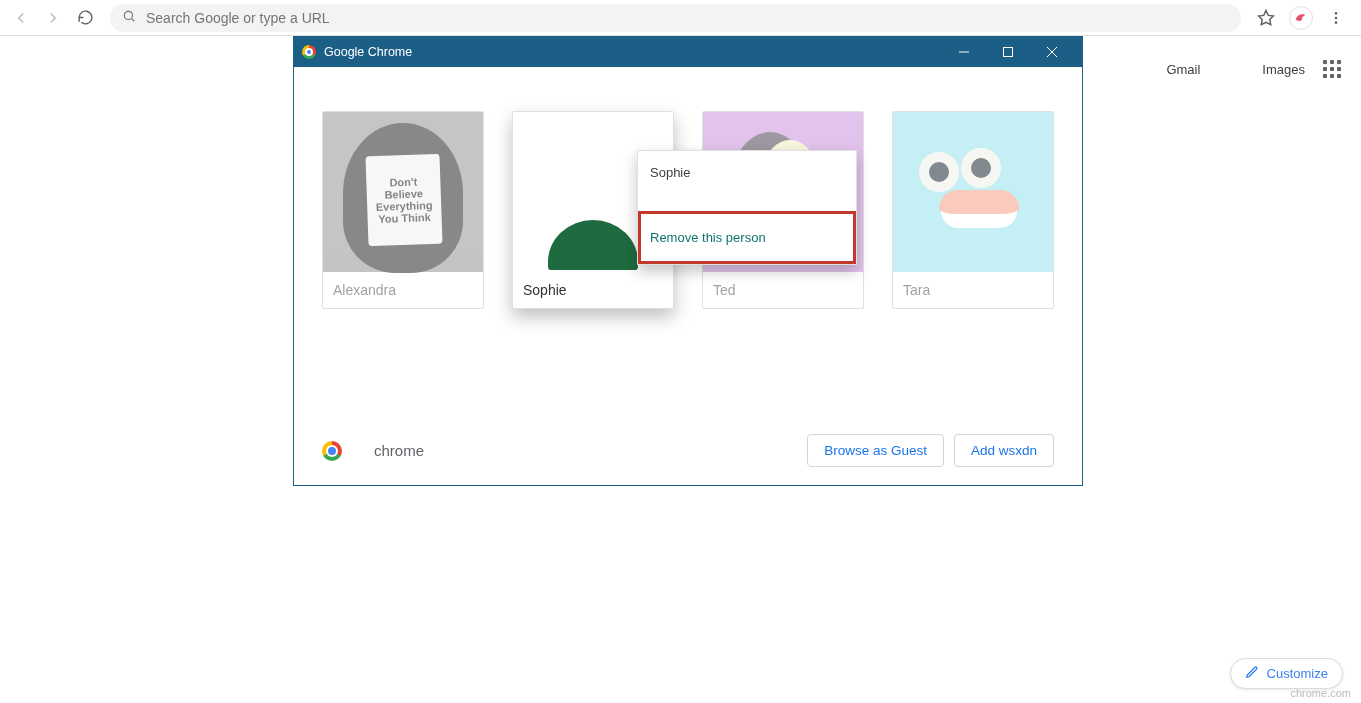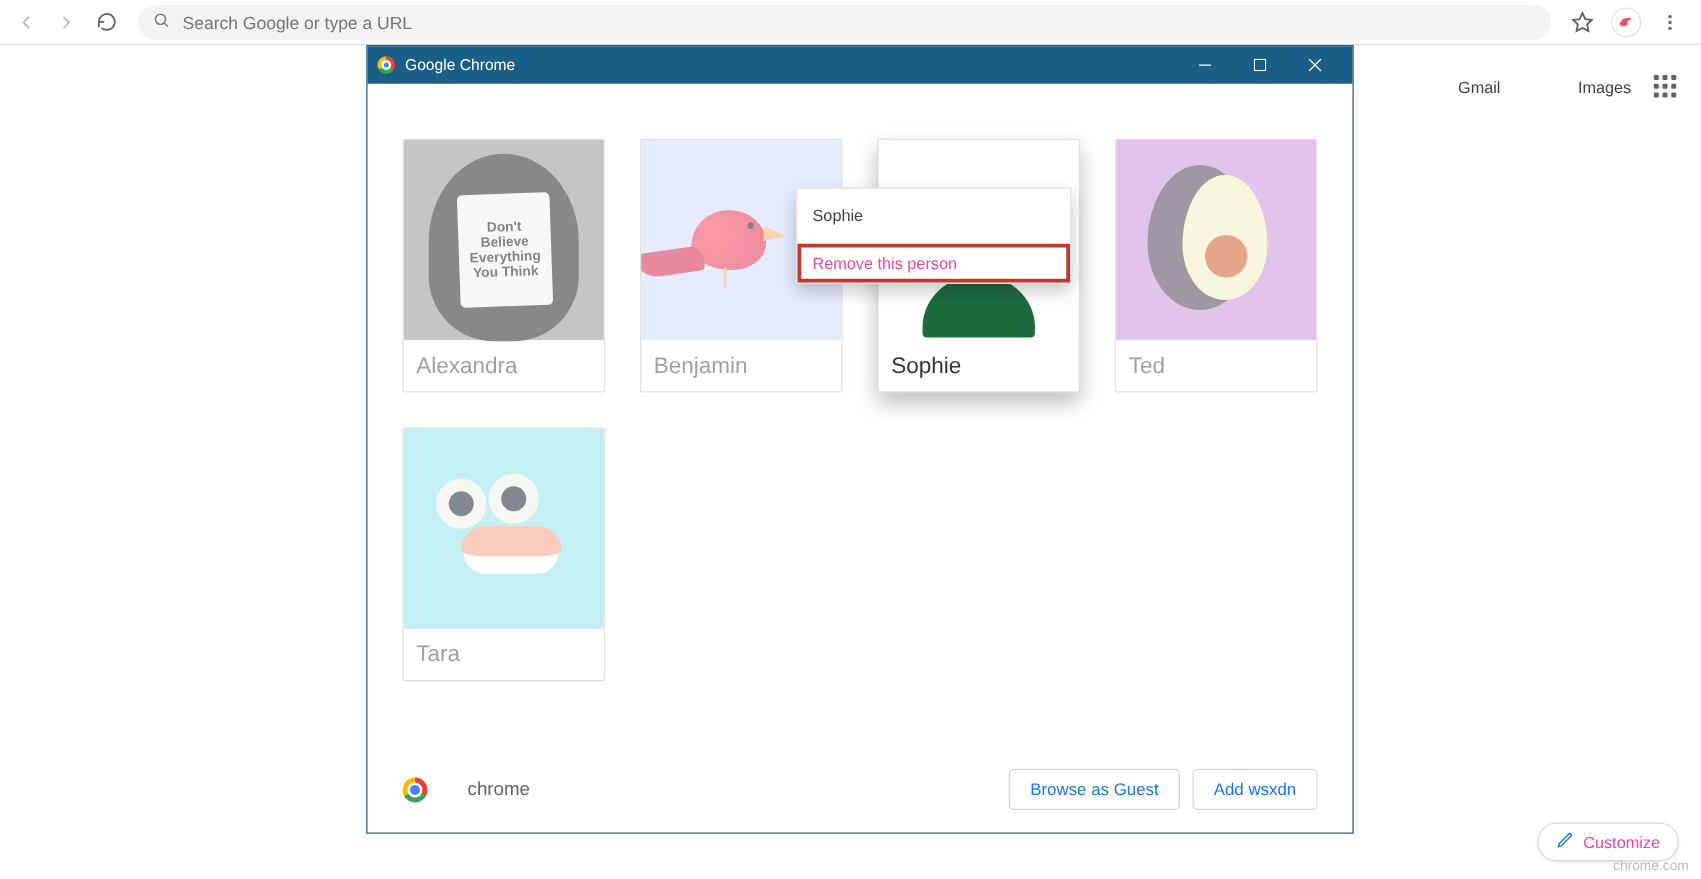--- a/index.html
+++ b/index.html
@@ -61,34 +61,34 @@
     width: 18px; height: 18px;
     display: grid; grid-template-columns: repeat(3, 4px); grid-template-rows: repeat(3,4px);
     gap: 3px;
   }
   .apps-grid span { background:#5f6368; width:4px; height:4px; border-radius:1px; }
 
   .customize-pill {
     position: absolute; bottom: 14px; right: 18px;
     background:#fff; border:1px solid #dadce0; border-radius:20px;
     padding: 6px 14px; display:flex; align-items:center; gap:8px;
-    font-size:13px; color:#ec4899;
+    font-size:13px; color:#3b82f6;
     box-shadow: 0 1px 3px rgba(0,0,0,.1);
   }
 
   .watermark {
     position:absolute; bottom:4px; right:10px;
     font-size:11px; color:#bababa;
   }
 
   
   .dialog {
     position: absolute;
     left: 293px; top: 0px;
-    width: 790px; height: 631px;
+    width: 790px; height: 450px;
     background:#fff;
     border:1px solid #1b5e86;
     box-shadow: none;
   }
   .titlebar {
     height: 30px;
     background: #1b5e86;
     display:flex; align-items:center;
     padding: 0 8px;
     color:#fff;
@@ -127,21 +127,21 @@
   }
   .card {
     width: 162px; border:1px solid #e0e0e0; background:#fff;
     border-radius:2px; overflow:hidden;
     position:relative;
   }
   .card.active { box-shadow: 0 8px 18px rgba(0,0,0,.25); }
   .card.dim .thumb, .card.dim .card-label { opacity: .6; }
   .thumb { width:100%; height:160px; }
   .card-label {
-    padding: 10px 10px; font-size:18px; color:#5f6368;
+    padding: 10px 10px; font-size:14px; color:#5f6368;
   }
   .card.active .card-label { color:#333; }
 
   
   .thumb.a { background:#9e9e9e; display:flex; align-items:center; justify-content:center; }
   .head { width:120px; height:150px; background:#3a3a3a; border-radius: 60px 60px 52px 52px / 70px 70px 52px 52px; position:relative; top:6px;}
   .face { position:absolute; left:24px; top:32px; width:74px; height:90px; background:#f2f2f2; border-radius:4px; transform: rotate(-2deg); display:flex; flex-direction:column; align-items:center; justify-content:center; font-family: Arial; }
   .face span { font-size:11px; line-height:1.1; font-weight:bold; color:#333; }
 
   .thumb.b { background:#d7deff; display:flex; align-items:center; justify-content:center; }
@@ -180,21 +180,21 @@
     box-shadow: 0 6px 14px rgba(0,0,0,.24);
     border:1px solid #e0e0e0;
     font-size:13px;
     z-index: 30;
   }
   .context-menu .cm-title {
     padding: 14px 12px; color:#3c4043;
     border-bottom:1px solid rgba(0,0,0,0);
   }
   .context-menu .cm-item {
-    padding: 8px 12px; color:#ec4899; cursor:pointer;
+    padding: 19px 12px; color:#0f766e; cursor:pointer;margin-top:16px;
   }
   .context-menu .cm-item.highlight {
     outline: 3px solid #c0392b; outline-offset:-3px;
   }
 
   
   .dialog-footer {
     margin-top:auto;
     display:flex; align-items:center;
     gap:10px;
@@ -318,29 +318,20 @@
                 <span>Don't</span>
                 <span>Believe</span>
                 <span>Everything</span>
                 <span>You Think</span>
               </div>
             </div>
           </div>
           <div class="card-label">Alexandra</div>
         </div>
 
-        <div class="card dim">
-          <div class="thumb b">
-            <div class="bird-body">
-                <div class="bird-eye"></div>
-                <div class="bird-leg"></div>
-              </div>
-          </div>
-          <div class="card-label">Benjamin</div>
-        </div>
 
         <div class="card active">
           <div class="thumb c">
             <div class="leaf"></div>
           </div>
           <div class="card-label">Sophie</div>
         </div>
 
         <div class="card dim">
           <div class="thumb e">

